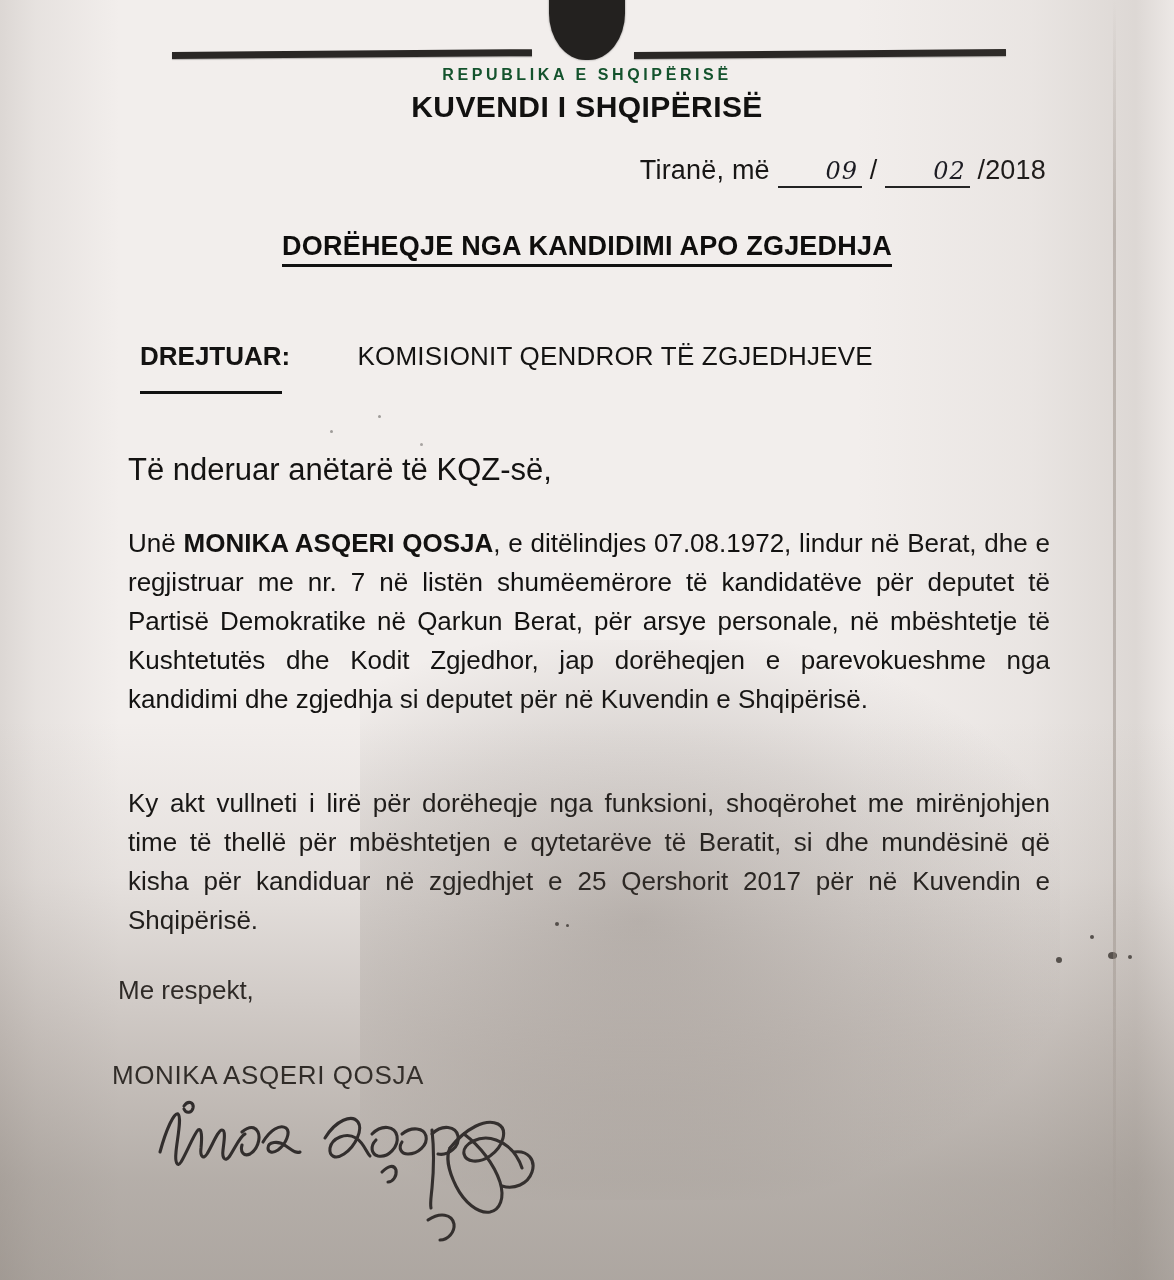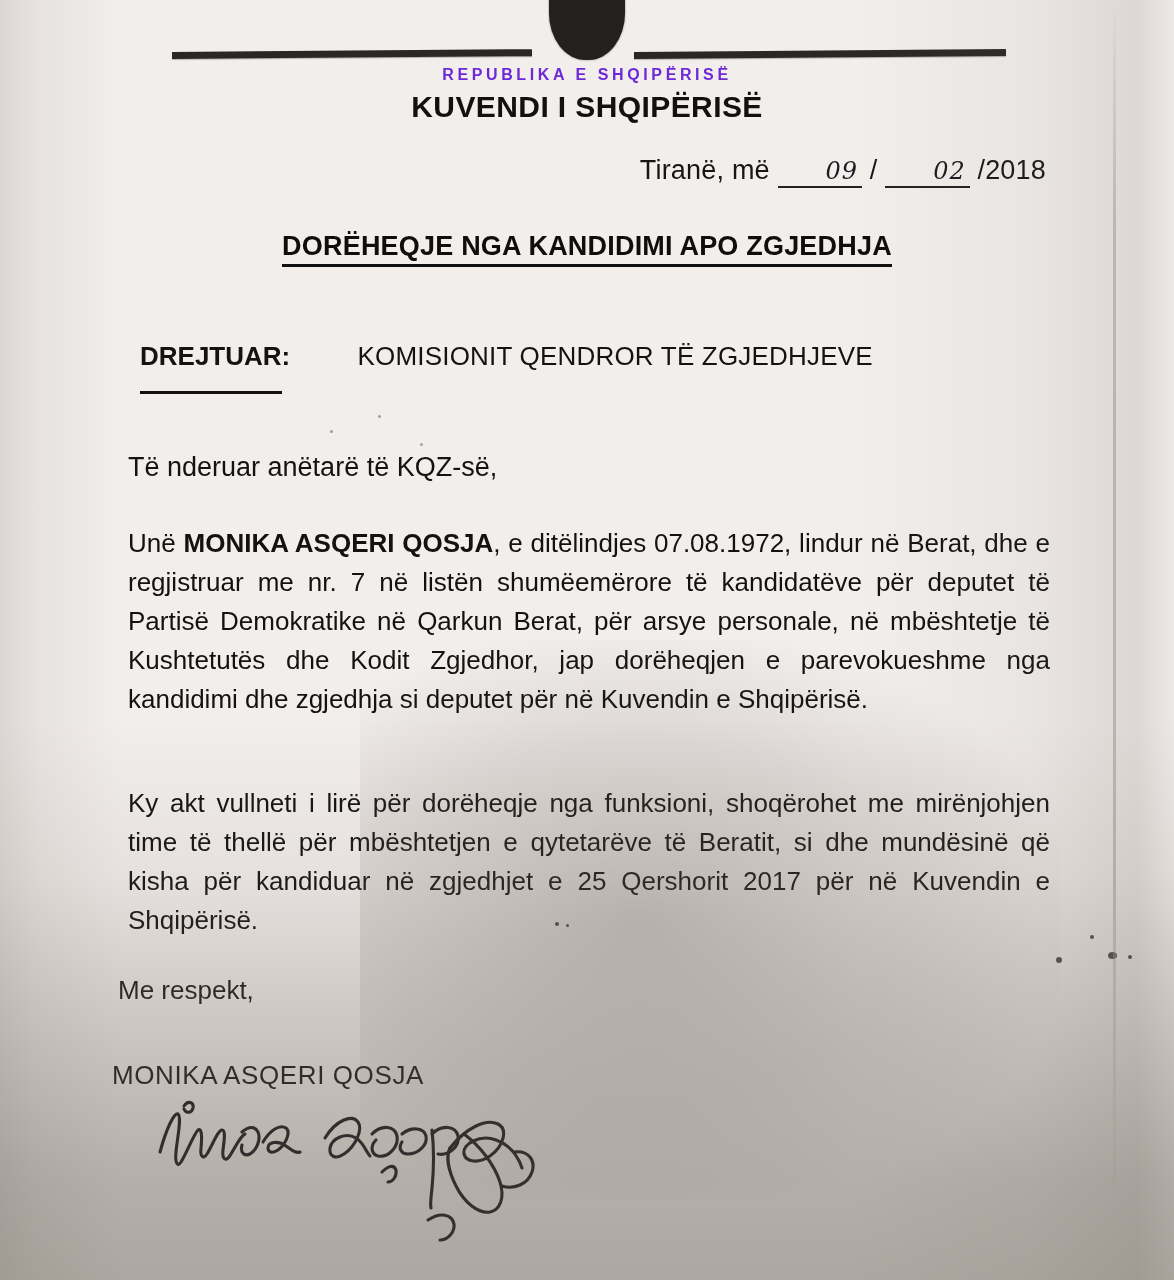--- a/index.html
+++ b/index.html
@@ -77,21 +77,21 @@
     position: absolute; height: 7px; background: #2a2725; top: 52px;
     box-shadow: 0 1px 1px rgba(0,0,0,0.25);
   }
   .rule-left  { left: 172px; width: 360px; transform: rotate(-0.45deg); transform-origin: left center; }
   .rule-right { left: 634px; width: 372px; transform: rotate(-0.45deg); transform-origin: left center; }
 
   .hdr-sub {
     position: absolute; top: 66px; left: 0; right: 0;
     text-align: center;
     font-size: 16px; font-weight: 700; letter-spacing: 3.6px;
-    color: #6d28d9;
+    color: #14532d;
   }
   .hdr-main {
     position: absolute; top: 90px; left: 0; right: 0;
     text-align: center;
     font-size: 30px; font-weight: 700; letter-spacing: 0.4px;
     color: #121110;
   }
 
   
   .dateline {
@@ -128,21 +128,21 @@
   }
   .addressee .lbl {
     font-weight: 700; border-bottom: 3px solid #111; padding-bottom: 20px;
   }
   .addressee .colon { font-weight: 700; }
   .addressee .to { margin-left: 60px; letter-spacing: 0.2px; }
 
   
   .salutation {
     position: absolute; top: 452px; left: 128px;
-    font-size: 27px; color: #141312;
+    font-size: 31px; color: #141312;
   }
   .body {
     position: absolute; left: 128px; width: 922px;
     font-size: 26px; line-height: 39px;
     text-align: justify; color: #131211;
   }
   .p1 { top: 524px; }
   .p2 { top: 784px; }
   .body b { font-weight: 700; }
 

